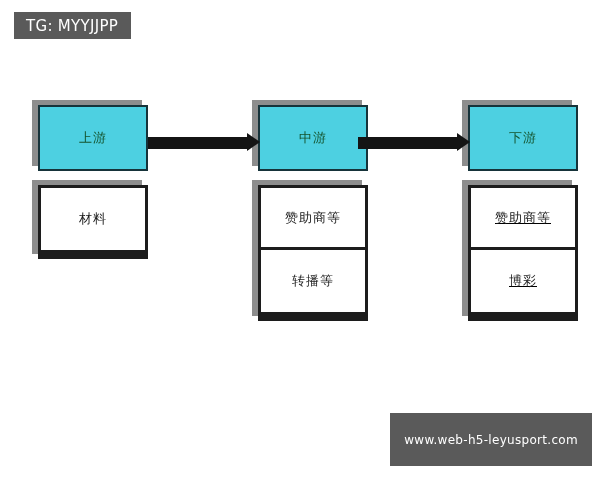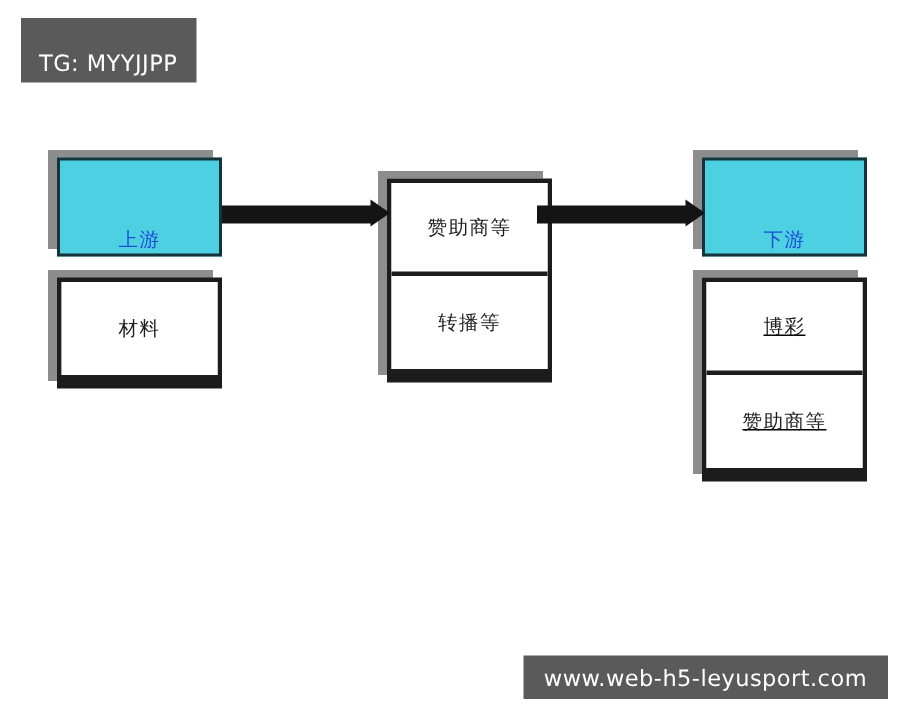--- a/index.html
+++ b/index.html
@@ -32,28 +32,28 @@
     font-size: 15px;
     letter-spacing: 0.3px;
     display: flex;
     align-items: center;
     white-space: nowrap;
   }
   #tg-badge {
     left: 14px;
     top: 12px;
     height: 27px;
-    padding: 16px 13px 0 12px;
+    padding: 0 13px 0 12px;
   }
   #site-watermark {
     right: 8px;
     bottom: 14px;
     height: 29px;
-    padding: 0 14px;
-    font-size: 15px;
+    padding: 12px 14px;
+    font-size: 12px;
   }
 
   
   .column {
     position: absolute;
     width: 110px;
   }
 
   
   .col-header-wrap {
@@ -72,23 +72,23 @@
   .col-header {
     position: absolute;
     left: 0;
     top: 0;
     width: 110px;
     height: 66px;
     box-sizing: border-box;
     background: #4dd0e1;
     border: 2px solid #16333a;
     display: flex;
-    align-items: flex-end;
+    align-items: center;
     justify-content: center;
-    color: #1d4ed8;
+    color: #14532d;
     font-size: 13px;
     letter-spacing: 1px;
   }
 
   
   .col-items-wrap {
     position: relative;
     width: 110px;
     margin-top: 14px;
   }
@@ -179,20 +179,26 @@
       <div class="col-items">
         <div class="col-item">
           <span>材料</span>
         </div>
       </div>
     </div>
   </div>
 
   <div class="column" id="col-midstream" style="left:258px; top:105px;">
 
+    <div class="col-header-wrap">
+      <div class="col-header-shadow"></div>
+      <div class="col-header">
+        <span>中游</span>
+      </div>
+    </div>
 
     <div class="col-items-wrap">
       <div class="col-items-shadow"></div>
       <div class="col-items">
         <div class="col-item">
           <span>赞助商等</span>
         </div>
         <div class="col-item">
           <span>转播等</span>
         </div>
@@ -206,24 +212,24 @@
       <div class="col-header-shadow"></div>
       <div class="col-header">
         <span>下游</span>
       </div>
     </div>
 
     <div class="col-items-wrap">
       <div class="col-items-shadow"></div>
       <div class="col-items">
         <div class="col-item">
+          <span>赞助商等</span>
+        </div>
+        <div class="col-item">
           <span>博彩</span>
-        </div>
-        <div class="col-item">
-          <span>赞助商等</span>
         </div>
       </div>
     </div>
   </div>
 
   <div class="connector" style="left:148px; top:131px; width:112px;">
     <div class="shaft"></div>
     <div class="shaft-thin"></div>
     <div class="head"></div>
   </div>

